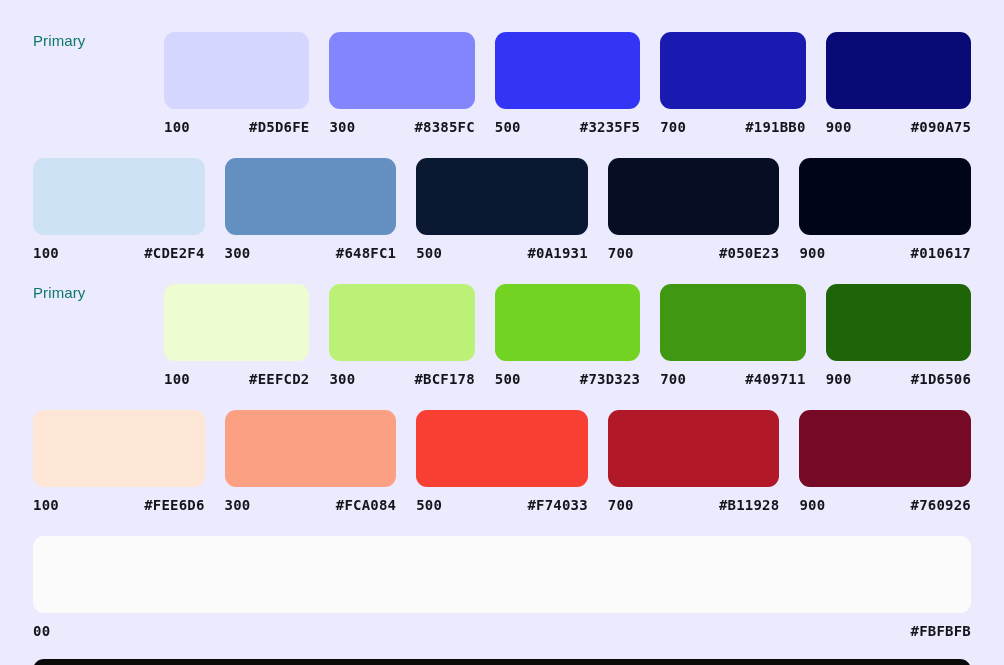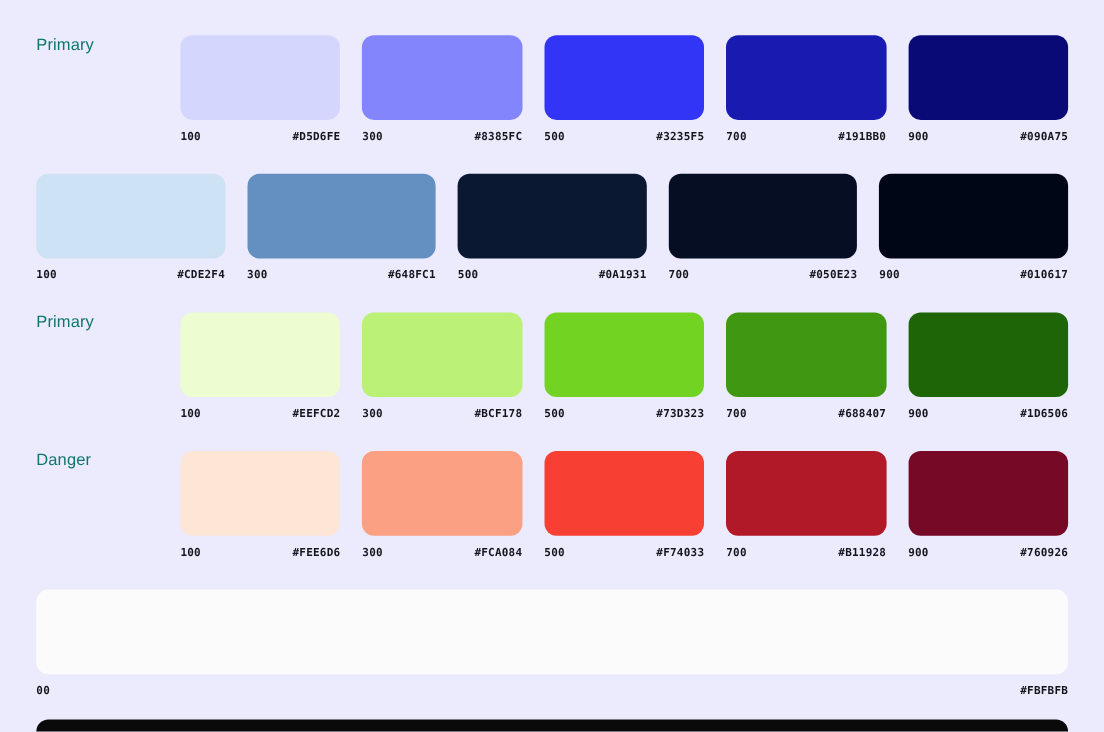--- a/index.html
+++ b/index.html
@@ -57,21 +57,21 @@
     height: 77px;
     border-radius: 11px;
     width: 100%;
   }
   .swatch .meta {
     display: flex;
     justify-content: space-between;
     align-items: baseline;
     margin-top: 10px;
     font-family: "DejaVu Sans Mono", monospace;
-    font-size: 10px;
+    font-size: 14px;
     font-weight: 700;
     color: #15151c;
     letter-spacing: 0.2px;
   }
   .swatch .tone {
     text-align: left;
     white-space: nowrap;
   }
   .swatch .hex {
     text-align: left;
@@ -188,34 +188,33 @@
           <div class="chip" style="background: rgb(115, 211, 35);"></div>
           <div class="meta">
             <span class="tone">500</span>
             <span class="hex">#73D323</span>
           </div>
         </div>
         <div class="swatch">
           <div class="chip" style="background: rgb(64, 151, 17);"></div>
           <div class="meta">
             <span class="tone">700</span>
-            <span class="hex">#688407</span>
+            <span class="hex">#409711</span>
           </div>
         </div>
         <div class="swatch">
           <div class="chip" style="background: rgb(29, 101, 6);"></div>
           <div class="meta">
             <span class="tone">900</span>
             <span class="hex">#1D6506</span>
           </div>
         </div>
       </div>
     </div>
     <div class="row">
-      <div class="row-label">Danger</div>
       <div class="swatches">
         <div class="swatch">
           <div class="chip" style="background: rgb(254, 230, 214);"></div>
           <div class="meta">
             <span class="tone">100</span>
             <span class="hex">#FEE6D6</span>
           </div>
         </div>
         <div class="swatch">
           <div class="chip" style="background: rgb(252, 160, 132);"></div>

